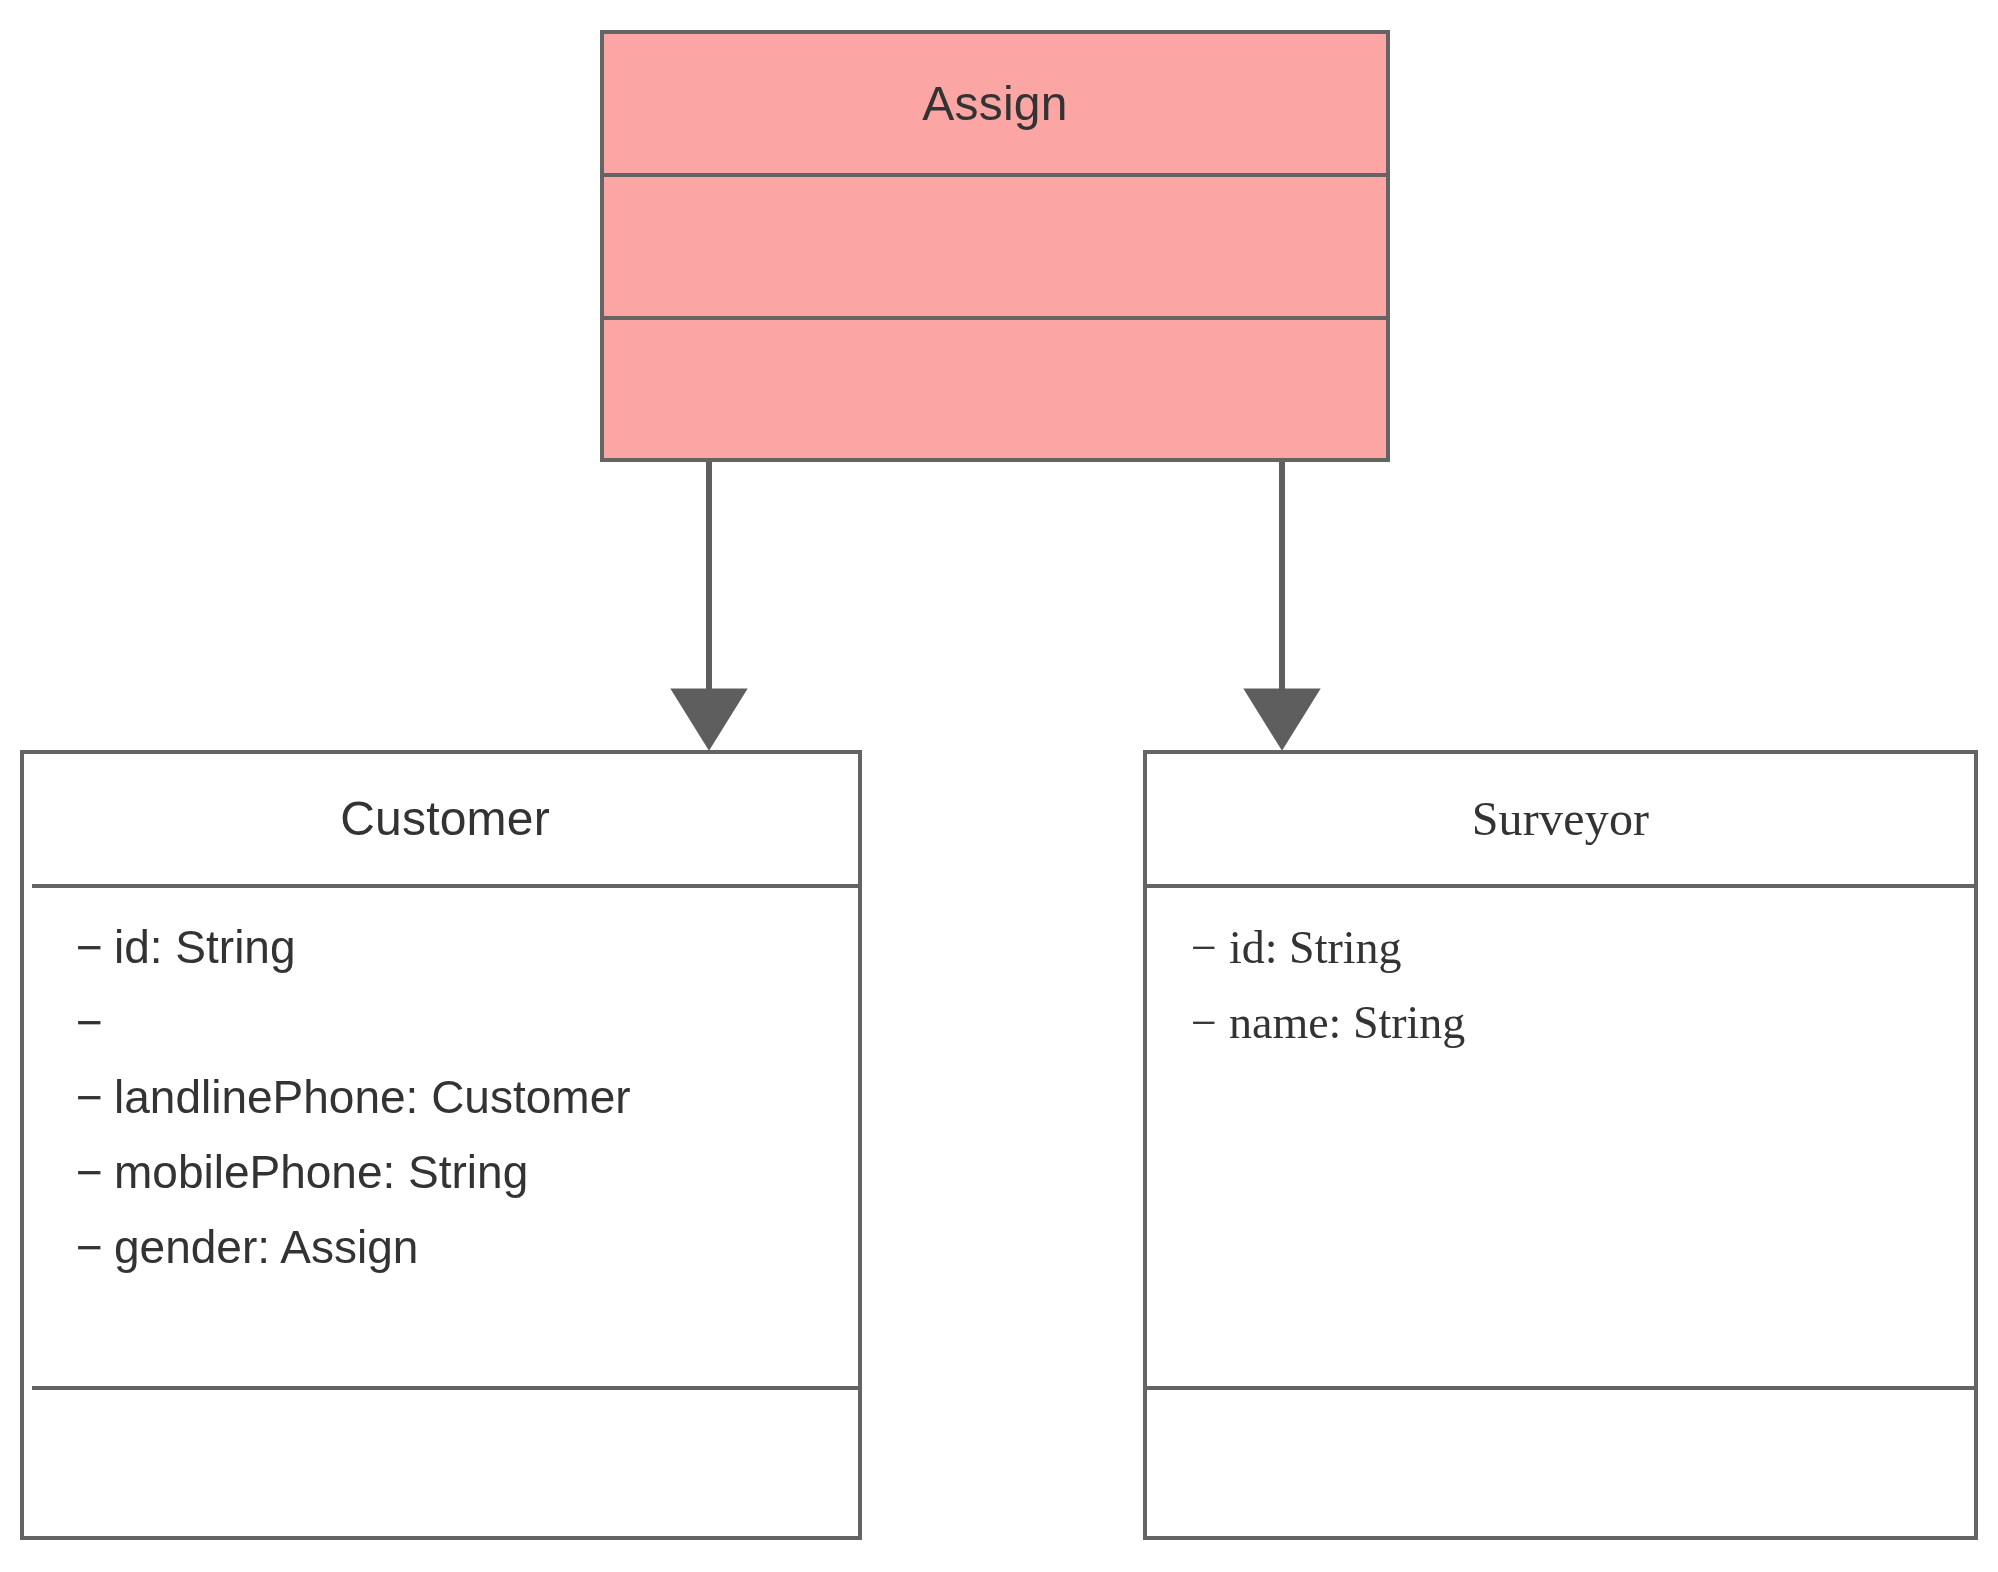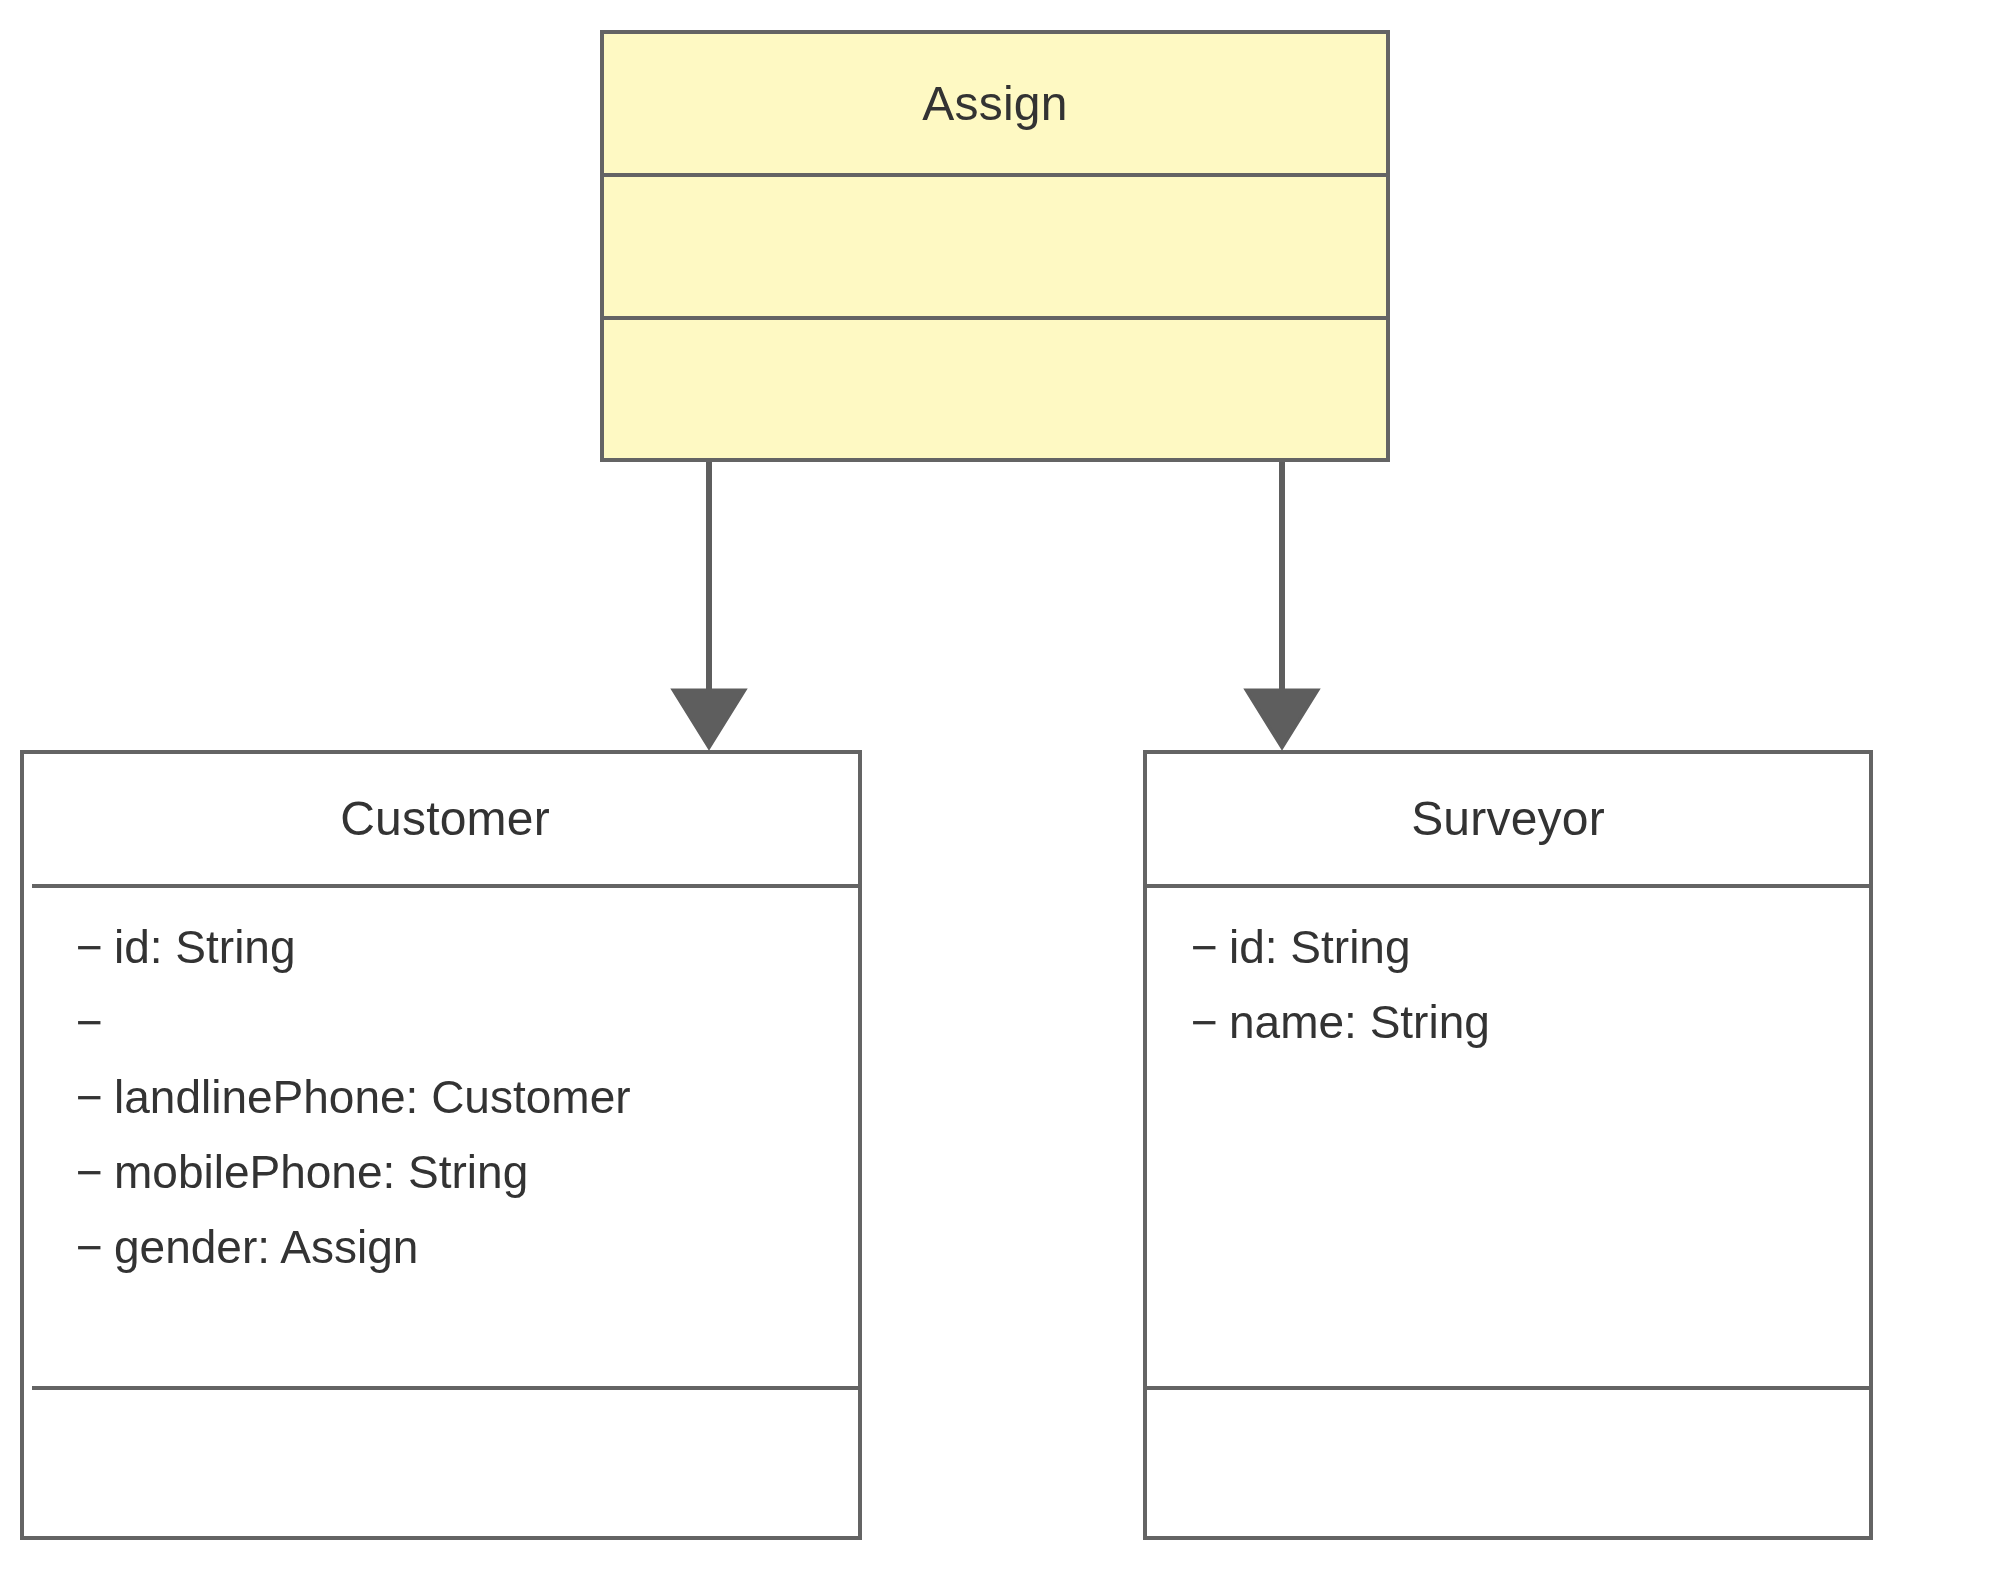--- a/index.html
+++ b/index.html
@@ -21,21 +21,21 @@
 
   
   .uml-class {
     position: absolute;
     box-sizing: border-box;
     border: 4px solid #646464;
     display: flex;
     flex-direction: column;
   }
   .uml-class.filled {
-    background: #fef9c3;
+    background: #fca5a5;
   }
   .uml-class.plain {
     background: #ffffff;
   }
 
   .compartment {
     box-sizing: border-box;
     position: relative;
     overflow: hidden;
   }
@@ -129,21 +129,21 @@
         <span class="attr-text">mobilePhone: String</span>
       </div>
       <div class="attr-row">
         <span class="attr-visibility">−</span>
         <span class="attr-text">gender: Assign</span>
       </div>
     </div>
     <div class="compartment method-list" style="height:147px;"></div>
   </div>
 
-  <div class="uml-class plain" style="left:1143px; top:750px; width:730px; height:790px;">
+  <div class="uml-class plain" style="left:1143px; top:750px; width:835px; height:790px;font-family:Liberation Serif, serif;">
     <div class="compartment divided class-title" style="height:135px;">
       <span>Surveyor</span>
     </div>
     <div class="compartment divided attr-list" style="height:508px;">
       <div class="attr-row">
         <span class="attr-visibility">−</span>
         <span class="attr-text">id: String</span>
       </div>
       <div class="attr-row">
         <span class="attr-visibility">−</span>

